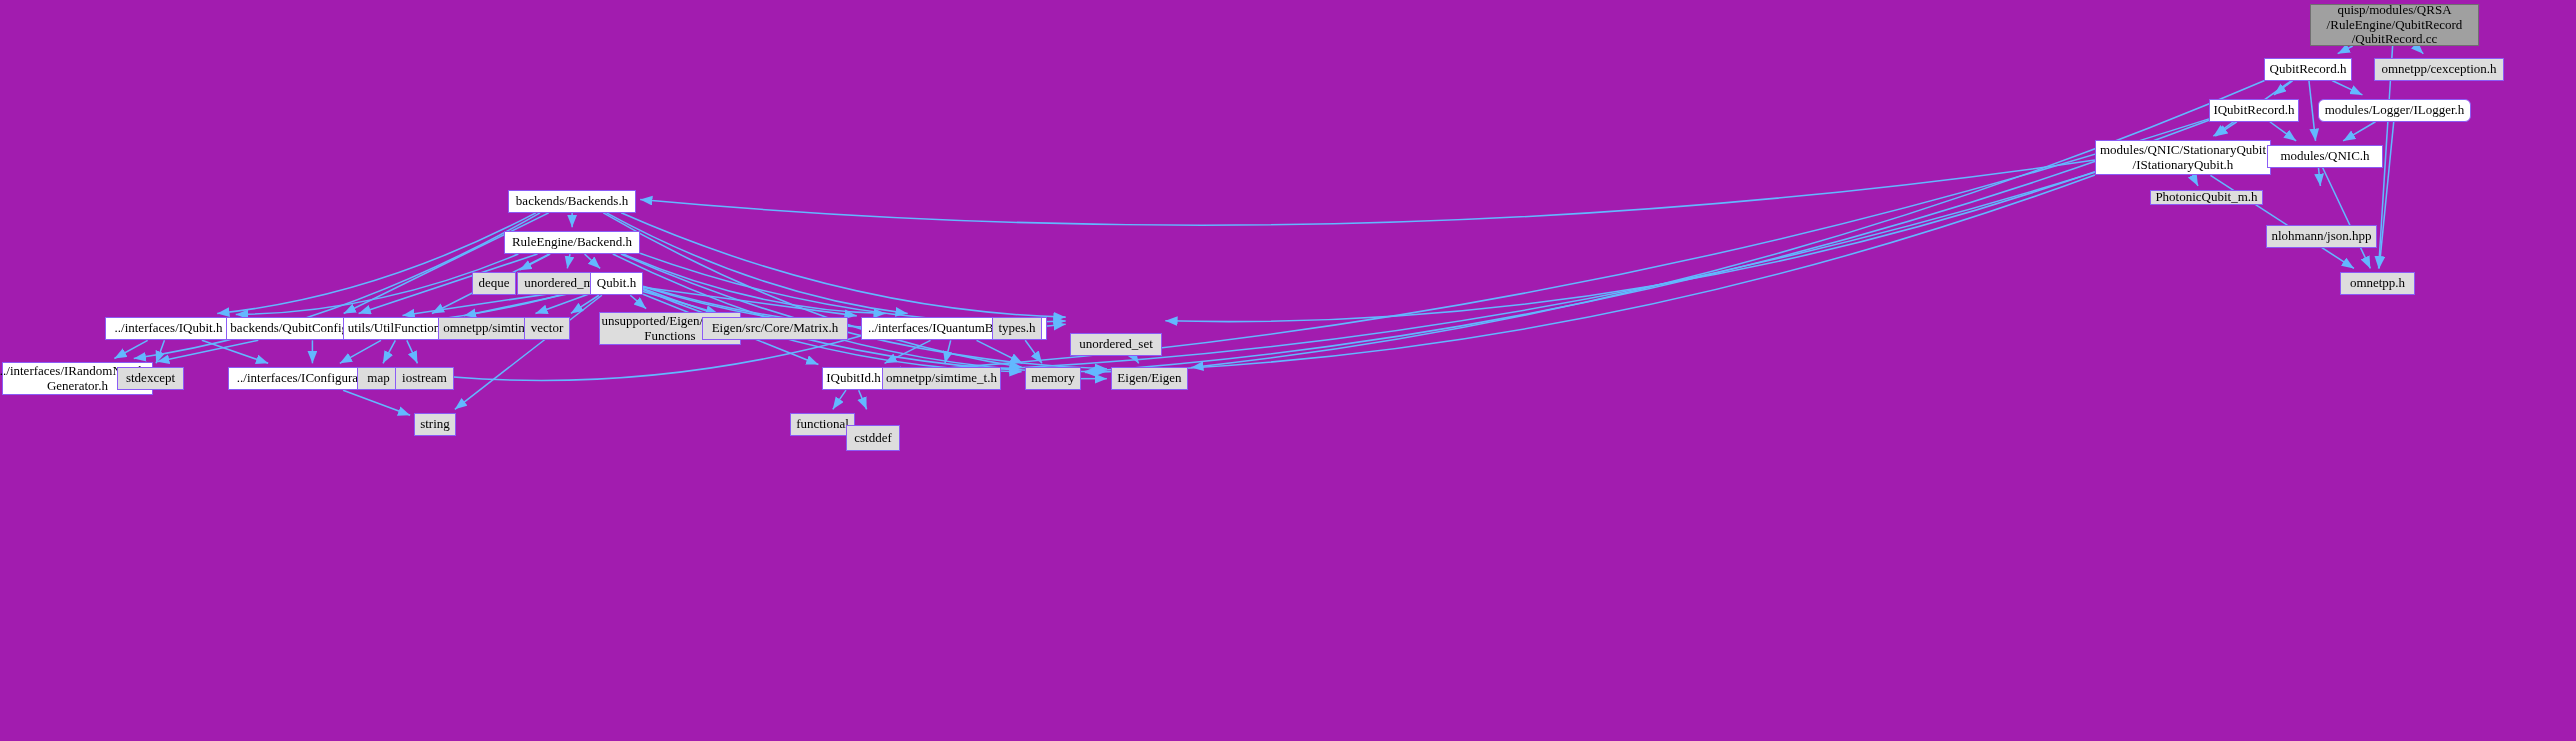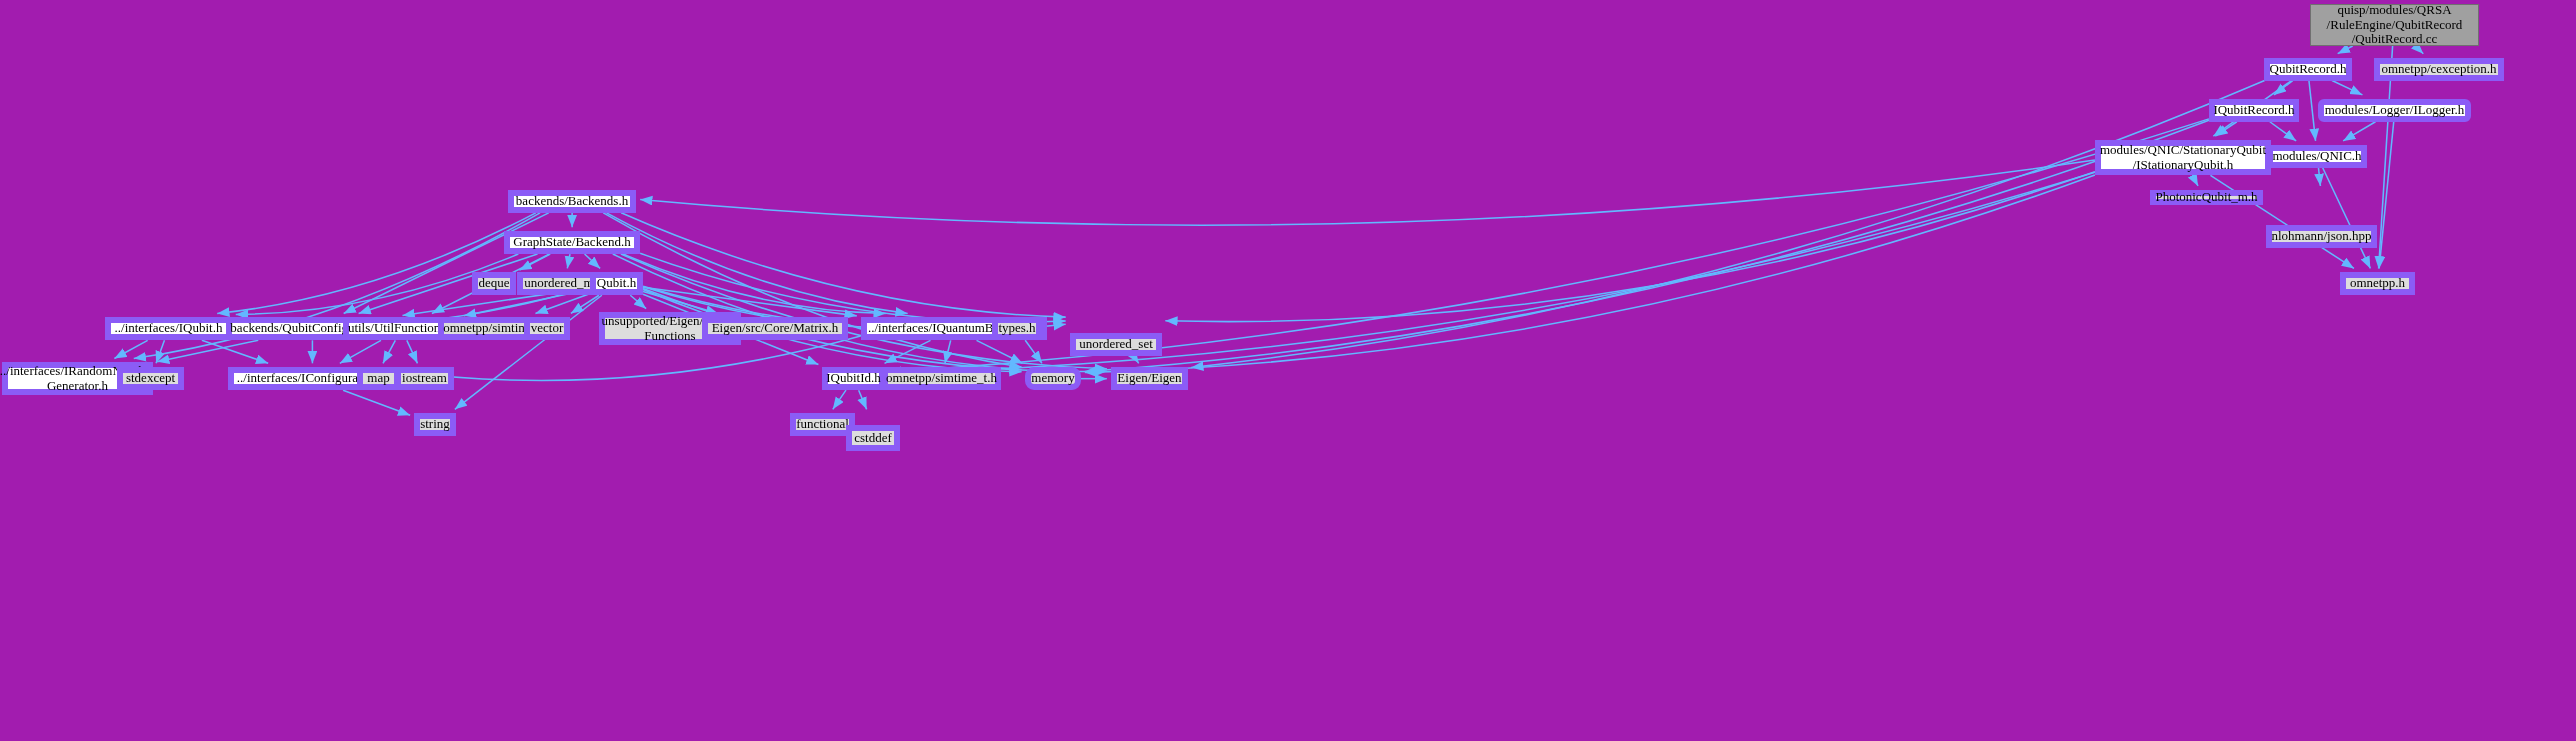--- a/index.html
+++ b/index.html
@@ -1,21 +1,21 @@
 <!DOCTYPE html>
 <html><head>
 <meta charset="utf-8">
 <style>
   html,body{margin:0;padding:0;background:#000;}
   #stage{position:relative;width:2576px;height:742px;background:#a21caf;overflow:hidden;
          font-family:Liberation Serif, serif;padding-left:34px;}
   svg#edges{position:absolute;left:0;top:0;width:2576px;height:742px;}
   .node{position:absolute;box-sizing:border-box;display:flex;align-items:center;
         justify-content:center;text-align:center;line-height:1.12;
-        font-size:13px;color:#000;border:6px solid #8b5cf6;white-space:pre;}
+        font-size:13px;color:#000;border:1px solid #8b5cf6;white-space:pre;}
   .node.fill-white{background:#ffffff;}
   .node.fill-grey{background:#dddddd;}
   .node.fill-root{background:#a0a0a0;border:1px solid #707070;}
 </style>
 </head>
 <body>
 
 <div id="stage">
   <svg id="edges" viewBox="0 0 2688 774" preserveAspectRatio="none">
       <defs>
@@ -98,26 +98,26 @@
   <div id="nodes">
       <div class="node fill-root" style="left: 2310px; top: 3.8px; width: 169px; height: 42px;">quisp/modules/QRSA
 /RuleEngine/QubitRecord
 /QubitRecord.cc</div>
       <div class="node fill-white" style="left: 2264px; top: 58px; width: 88px; height: 23px;">QubitRecord.h</div>
       <div class="node fill-grey" style="left: 2374px; top: 58px; width: 130px; height: 23px;">omnetpp/cexception.h</div>
       <div class="node fill-white" style="left: 2209px; top: 99px; width: 90px; height: 23px;">IQubitRecord.h</div>
       <div class="node fill-white" style="left: 2318px; top: 99px; width: 153px; height: 23px; border-radius: 6px;">modules/Logger/ILogger.h</div>
       <div class="node fill-white" style="left: 2095px; top: 140px; width: 176px; height: 35px;">modules/QNIC/StationaryQubit
 /IStationaryQubit.h</div>
-      <div class="node fill-white" style="left: 2267px; top: 145px; width: 100px; height: 23px; text-align: center;">modules/QNIC.h</div>
+      <div class="node fill-white" style="left: 2267px; top: 145px; width: 116px; height: 23px; text-align: center;">modules/QNIC.h</div>
       <div class="node fill-grey" style="left: 2150px; top: 190px; width: 113px; height: 15px;">PhotonicQubit_m.h</div>
       <div class="node fill-grey" style="left: 2266px; top: 190px; width: 111px; height: 23px; margin-top: 35px;">nlohmann/json.hpp</div>
       <div class="node fill-grey" style="left: 2340px; top: 272px; width: 75px; height: 23px;">omnetpp.h</div>
       <div class="node fill-white" style="left: 508px; top: 190px; width: 128px; height: 23px;">backends/Backends.h</div>
-      <div class="node fill-white" style="left: 504px; top: 231px; width: 136px; height: 23px;">GraphState/Backend.h</div>
+      <div class="node fill-white" style="left: 504px; top: 231px; width: 136px; height: 23px;">RuleEngine/Backend.h</div>
       <div class="node fill-grey" style="left: 472px; top: 272px; width: 44px; height: 23px;">deque</div>
       <div class="node fill-grey" style="left: 517px; top: 272px; width: 96px; height: 23px;">unordered_map</div>
       <div class="node fill-white" style="left: 590px; top: 272px; width: 53px; height: 23px;">Qubit.h</div>
       <div class="node fill-white" style="left: 105px; top: 317px; width: 127px; height: 23px;">../interfaces/IQubit.h</div>
       <div class="node fill-white" style="left: 226px; top: 317px; width: 173px; height: 23px;">backends/QubitConfiguration.h</div>
       <div class="node fill-white" style="left: 343px; top: 317px; width: 117px; height: 23px;">utils/UtilFunctions.h</div>
       <div class="node fill-grey" style="left: 438px; top: 317px; width: 111px; height: 23px;">omnetpp/simtime.h</div>
       <div class="node fill-grey" style="left: 524px; top: 317px; width: 46px; height: 23px;">vector</div>
       <div class="node fill-grey" style="left: 599px; top: 312px; width: 142px; height: 33px;">unsupported/Eigen/Matrix
 Functions</div>
@@ -126,20 +126,20 @@
       <div class="node fill-grey" style="left: 992px; top: 317px; width: 50px; height: 23px;">types.h</div>
       <div class="node fill-grey" style="left: 1070px; top: 317px; width: 92px; height: 23px; margin-top: 16px;">unordered_set</div>
       <div class="node fill-white" style="left: 1.9px; top: 362px; width: 151px; height: 33px;">../interfaces/IRandomNumber
 Generator.h</div>
       <div class="node fill-grey" style="left: 117px; top: 367px; width: 67px; height: 23px;">stdexcept</div>
       <div class="node fill-white" style="left: 228px; top: 367px; width: 169px; height: 23px;">../interfaces/IConfiguration.h</div>
       <div class="node fill-grey" style="left: 357px; top: 367px; width: 43px; height: 23px;">map</div>
       <div class="node fill-grey" style="left: 395px; top: 367px; width: 59px; height: 23px;">iostream</div>
       <div class="node fill-white" style="left: 822px; top: 367px; width: 63px; height: 23px;">IQubitId.h</div>
       <div class="node fill-grey" style="left: 882px; top: 367px; width: 119px; height: 23px;">omnetpp/simtime_t.h</div>
-      <div class="node fill-grey" style="left: 1025px; top: 367px; width: 56px; height: 23px; border-radius: 9px;">memory</div>
+      <div class="node fill-grey" style="left: 1025px; top: 367px; width: 56px; height: 23px;">memory</div>
       <div class="node fill-grey" style="left: 1111px; top: 367px; width: 77px; height: 23px;">Eigen/Eigen</div>
       <div class="node fill-grey" style="left: 414px; top: 413px; width: 42px; height: 23px;">string</div>
       <div class="node fill-grey" style="left: 790px; top: 413px; width: 65px; height: 23px;">functional</div>
       <div class="node fill-grey" style="left: 846px; top: 425px; width: 54px; height: 26px;">cstddef</div>
     </div>
 </div>
 
 
 </body></html>

